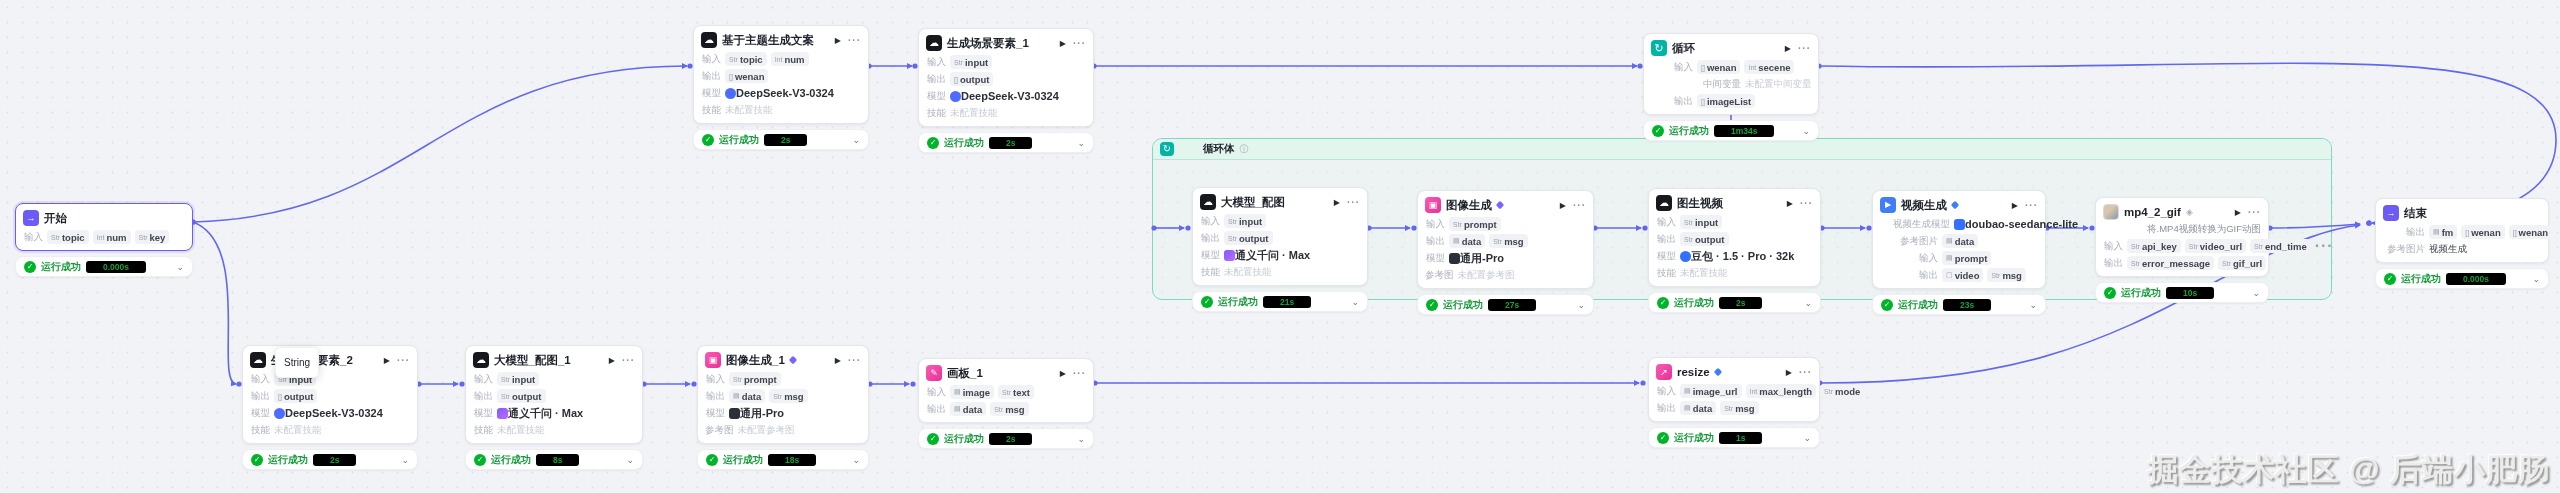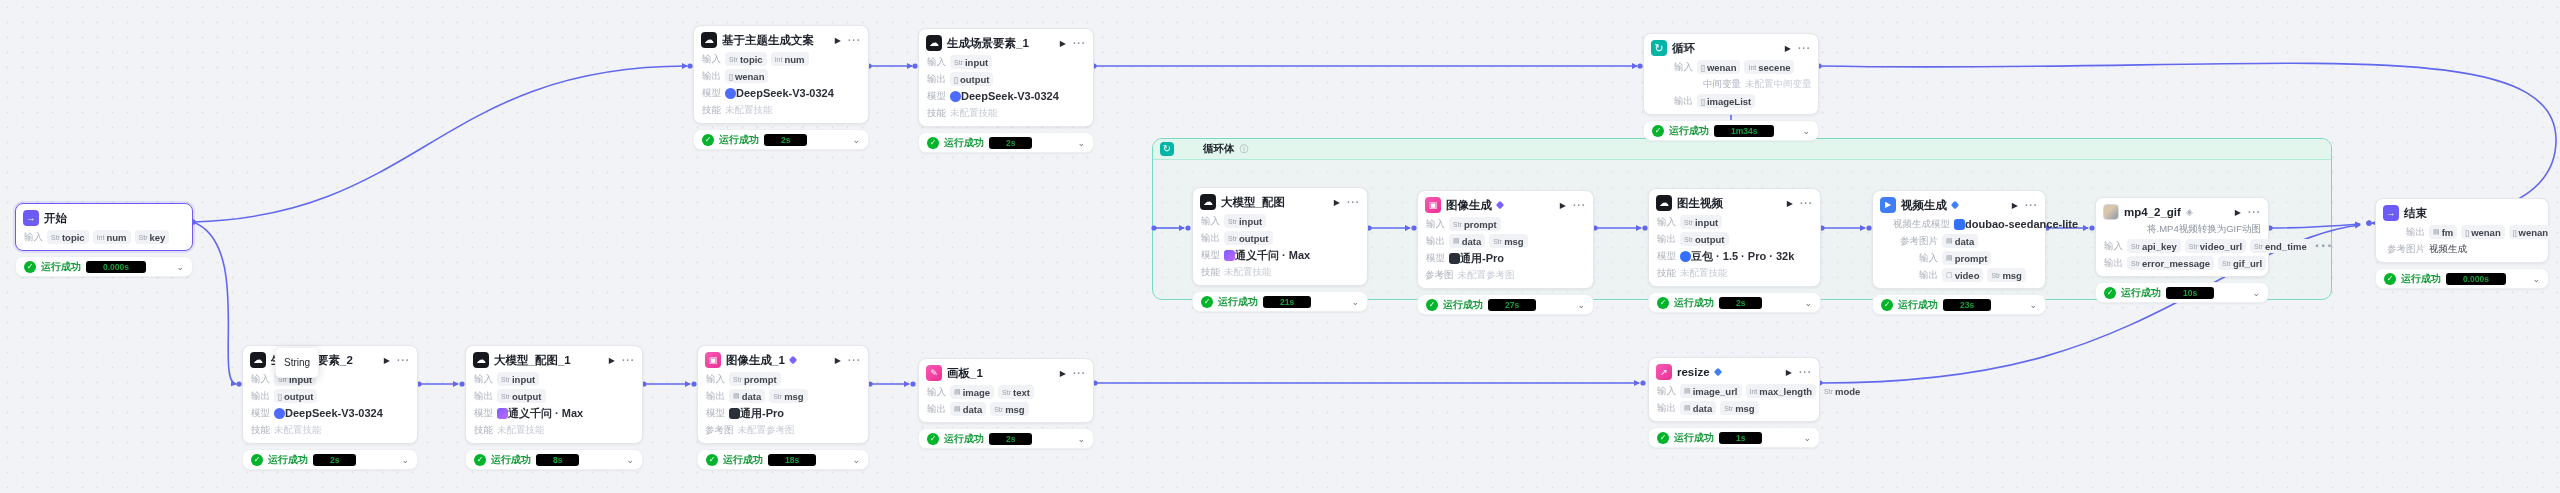--- a/index.html
+++ b/index.html
@@ -141,20 +141,21 @@
       <circle cx="870" cy="384" r="2.6" fill="#6268ee"></circle>
       <circle cx="913" cy="384" r="2.6" fill="#6268ee"></circle>
       <path d="M1096,383 L1639,383" fill="none" stroke="#6268ee" stroke-width="1.6" marker-end="url(#arr)"></path>
       <circle cx="1095" cy="383" r="2.6" fill="#6268ee"></circle>
       <circle cx="1643" cy="383" r="2.6" fill="#6268ee"></circle>
       <path d="M1821,383 C2010,383 2100,345 2215,282 C2300,236 2335,228 2360,225" fill="none" stroke="#6268ee" stroke-width="1.6" marker-end="url(#arr)"></path>
       <circle cx="1820" cy="383" r="2.6" fill="#6268ee"></circle>
       <circle cx="2369" cy="223" r="2.6" fill="#6268ee"></circle>
     </svg>
 
+  <div class="watermark">掘金技术社区 @ 后端小肥肠</div>
 <div class="nodewrap" style="left: 15px; top: 203px; width: 178px;">
       <div class="card selected">
         <div class="nhead">
           <span class="nicon ic-start">→</span>
           <span class="ntitle">开始</span>
         </div>
         <div class="row">
           <span class="rlabel">输入</span>
           <span class="chip">
             <span class="ctype">Str</span>

